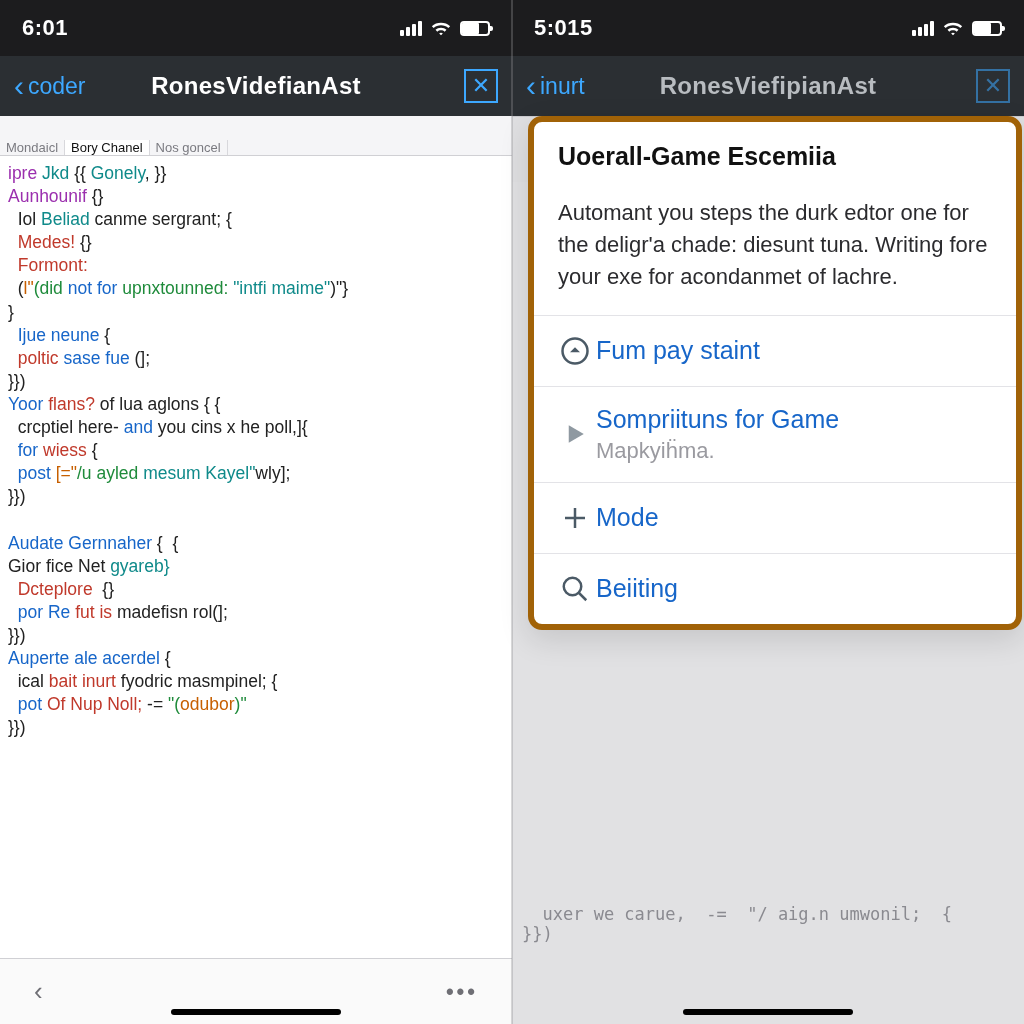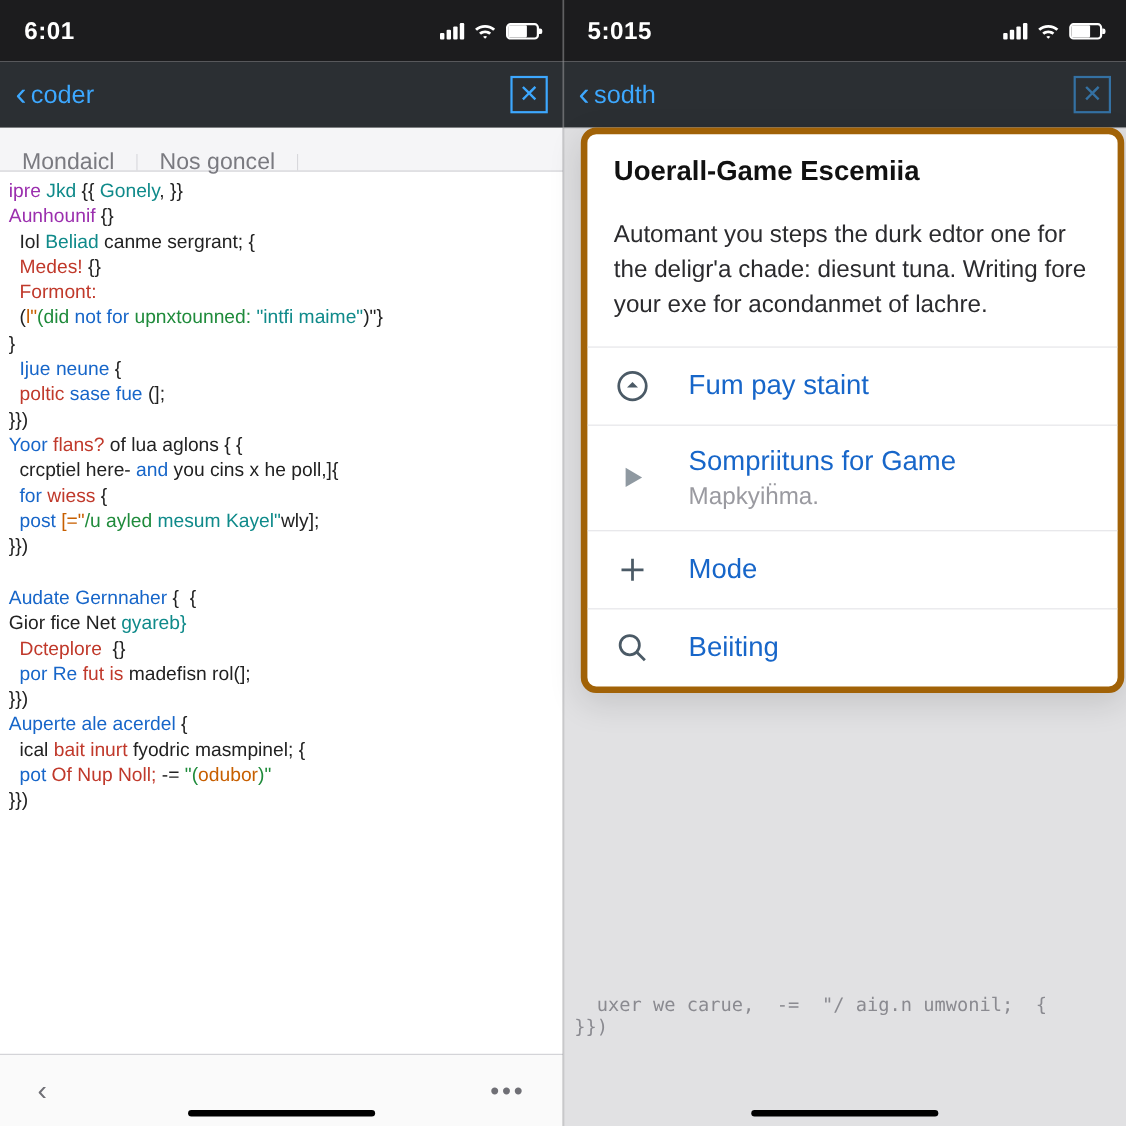--- a/index.html
+++ b/index.html
@@ -20,40 +20,40 @@
 
   
   .nav { height:60px; background:#2b2f33; color:#fff; display:flex; align-items:center; padding:0 14px; position:relative; }
   .back { display:flex; align-items:center; gap:2px; color:#3da8ff; font-size:23px; }
   .chev { font-size:30px; line-height:1; font-weight:300; color:#3da8ff; margin-right:2px; }
   .nav-title { position:absolute; left:0; right:0; text-align:center; font-size:24px; font-weight:600; letter-spacing:.3px; pointer-events:none; }
   .nav-close { margin-left:auto; width:34px; height:34px; border:2px solid #3da8ff; color:#3da8ff; display:flex; align-items:center; justify-content:center; font-size:22px; font-weight:400; }
 
   
   .tabs { height:40px; display:flex; border-bottom:1px solid #d0d0d4; background:#f5f5f7; }
-  .tab { padding:0 20px; display:flex; align-items:center; font-size:21px; color:#7a7a80; border-right:1px solid #d8d8dc; white-space:nowrap;margin-top:24px; }
+  .tab { padding:0 6px; display:flex; align-items:center; font-size:13px; color:#7a7a80; border-right:1px solid #d8d8dc; white-space:nowrap;margin-top:24px; }
   .tab.active { background:#fff; color:#111; }
 
   
   .code { flex:1; overflow:hidden; padding:6px 8px 0 8px; font-family:Liberation Sans, sans-serif; font-size:17.5px; line-height:1.32; color:#222; white-space:pre; }
   .k-purple{color:#9b2fae}.k-red{color:#c0392b}.k-blue{color:#1766c9}.k-teal{color:#0f8a8a}.k-green{color:#1f8b3b}.k-orange{color:#c75f00}
 
   
   .toolbar { height:66px; border-top:1px solid #d0d0d4; background:#fafafa; display:flex; align-items:center; justify-content:space-between; padding:0 34px; color:#6f6f75; font-size:26px; }
   .dots { letter-spacing:3px; font-weight:700; font-size:22px; }
   .homebar { position:absolute; bottom:9px; left:50%; transform:translateX(-50%); width:170px; height:6px; background:#000; border-radius:4px; }
 
   
   .scrim { position:absolute; top:116px; left:0; right:0; bottom:0; background:rgba(200,200,204,.55); }
   .ghost-code { position:absolute; left:10px; right:10px; bottom:80px; font-family:"SF Mono",ui-monospace,Menlo,monospace; font-size:17px; color:#8a8a90; white-space:pre; }
   .sheet { position:absolute; top:116px; left:16px; right:2px; background:#fff; border:6px solid #a16207; border-radius:14px; box-shadow:0 10px 30px rgba(0,0,0,.12); overflow:hidden; }
   .sheet-head { padding:20px 24px 22px 24px; }
   .sheet-title { font-size:25px; font-weight:700; color:#111; margin-bottom:14px; }
   .sheet-desc { font-size:22px; line-height:1.45; color:#2b2b2e;margin-top:26px; }
-  .sheet-row { display:flex; align-items:center; gap:34px; padding:18px 24px; border-top:1px solid #e3e3e7; }
+  .sheet-row { display:flex; align-items:center; gap:4px; padding:18px 24px; border-top:1px solid #e3e3e7; }
   .sheet-row .lbl { font-size:25px; color:#1766c9; }
   .sheet-row .sub { font-size:22px; color:#9a9aa0; margin-top:4px; }
   .sheet-row .col { display:flex; flex-direction:column; }
   .ic { width:34px; height:34px; display:flex; align-items:center; justify-content:center; color:#4b5a66; flex-shrink:0; }
   .ic svg { width:30px; height:30px; stroke:#4b5a66; fill:none; stroke-width:2; }
 </style>
 </head>
 <body>
 
 <div class="split">
@@ -75,27 +75,29 @@
             <i></i>
           </span>
       </span>
     </div>
 
     <div class="nav">
       <div class="back">
         <span class="chev">‹</span>
         <span>coder</span>
       </div>
+      <div class="nav-title">RonesVidefianAst</div>
       <div class="nav-close">
         <span>✕</span>
       </div>
     </div>
 
     <div class="tabs">
       <div class="tab">Mondaicl</div>
+      <div class="tab active">Bory Chanel</div>
       <div class="tab">Nos goncel</div>
     </div>
 
     <div class="code"><span class="k-purple">ipre </span><span class="k-teal">Jkd</span><span> {{ </span><span class="k-teal">Gonely</span><span>, }}</span>
 <span class="k-purple">Aunhounif</span><span> {}</span>
 <span>  Iol </span><span class="k-teal">Beliad</span><span> canme sergrant; {</span>
 <span class="k-red">  Medes!</span><span> {}</span>
 <span class="k-red">  Formont:</span>
 <span>  (</span><span class="k-orange">l"</span><span class="k-green">(did </span><span class="k-blue">not for </span><span class="k-green">upnxtounned:</span><span class="k-teal"> "intfi maime"</span><span>)"}</span>
 <span>}</span>
@@ -140,22 +142,23 @@
           </svg>
         <span class="batt">
             <i></i>
           </span>
       </span>
     </div>
 
     <div class="nav">
       <div class="back">
         <span class="chev">‹</span>
-        <span>sodth</span>
-      </div>
+        <span>inurt</span>
+      </div>
+      <div class="nav-title" style="color:#b8bcc0">RonesViefipianAst</div>
       <div class="nav-close" style="opacity:.55">
         <span>✕</span>
       </div>
     </div>
 
     <div class="scrim"></div>
 
     <div class="ghost-code"><span>  </span><span>uxer we carue,  -=  "/ aig.n umwonil;  {</span>
 <span>}})</span></div>
 

